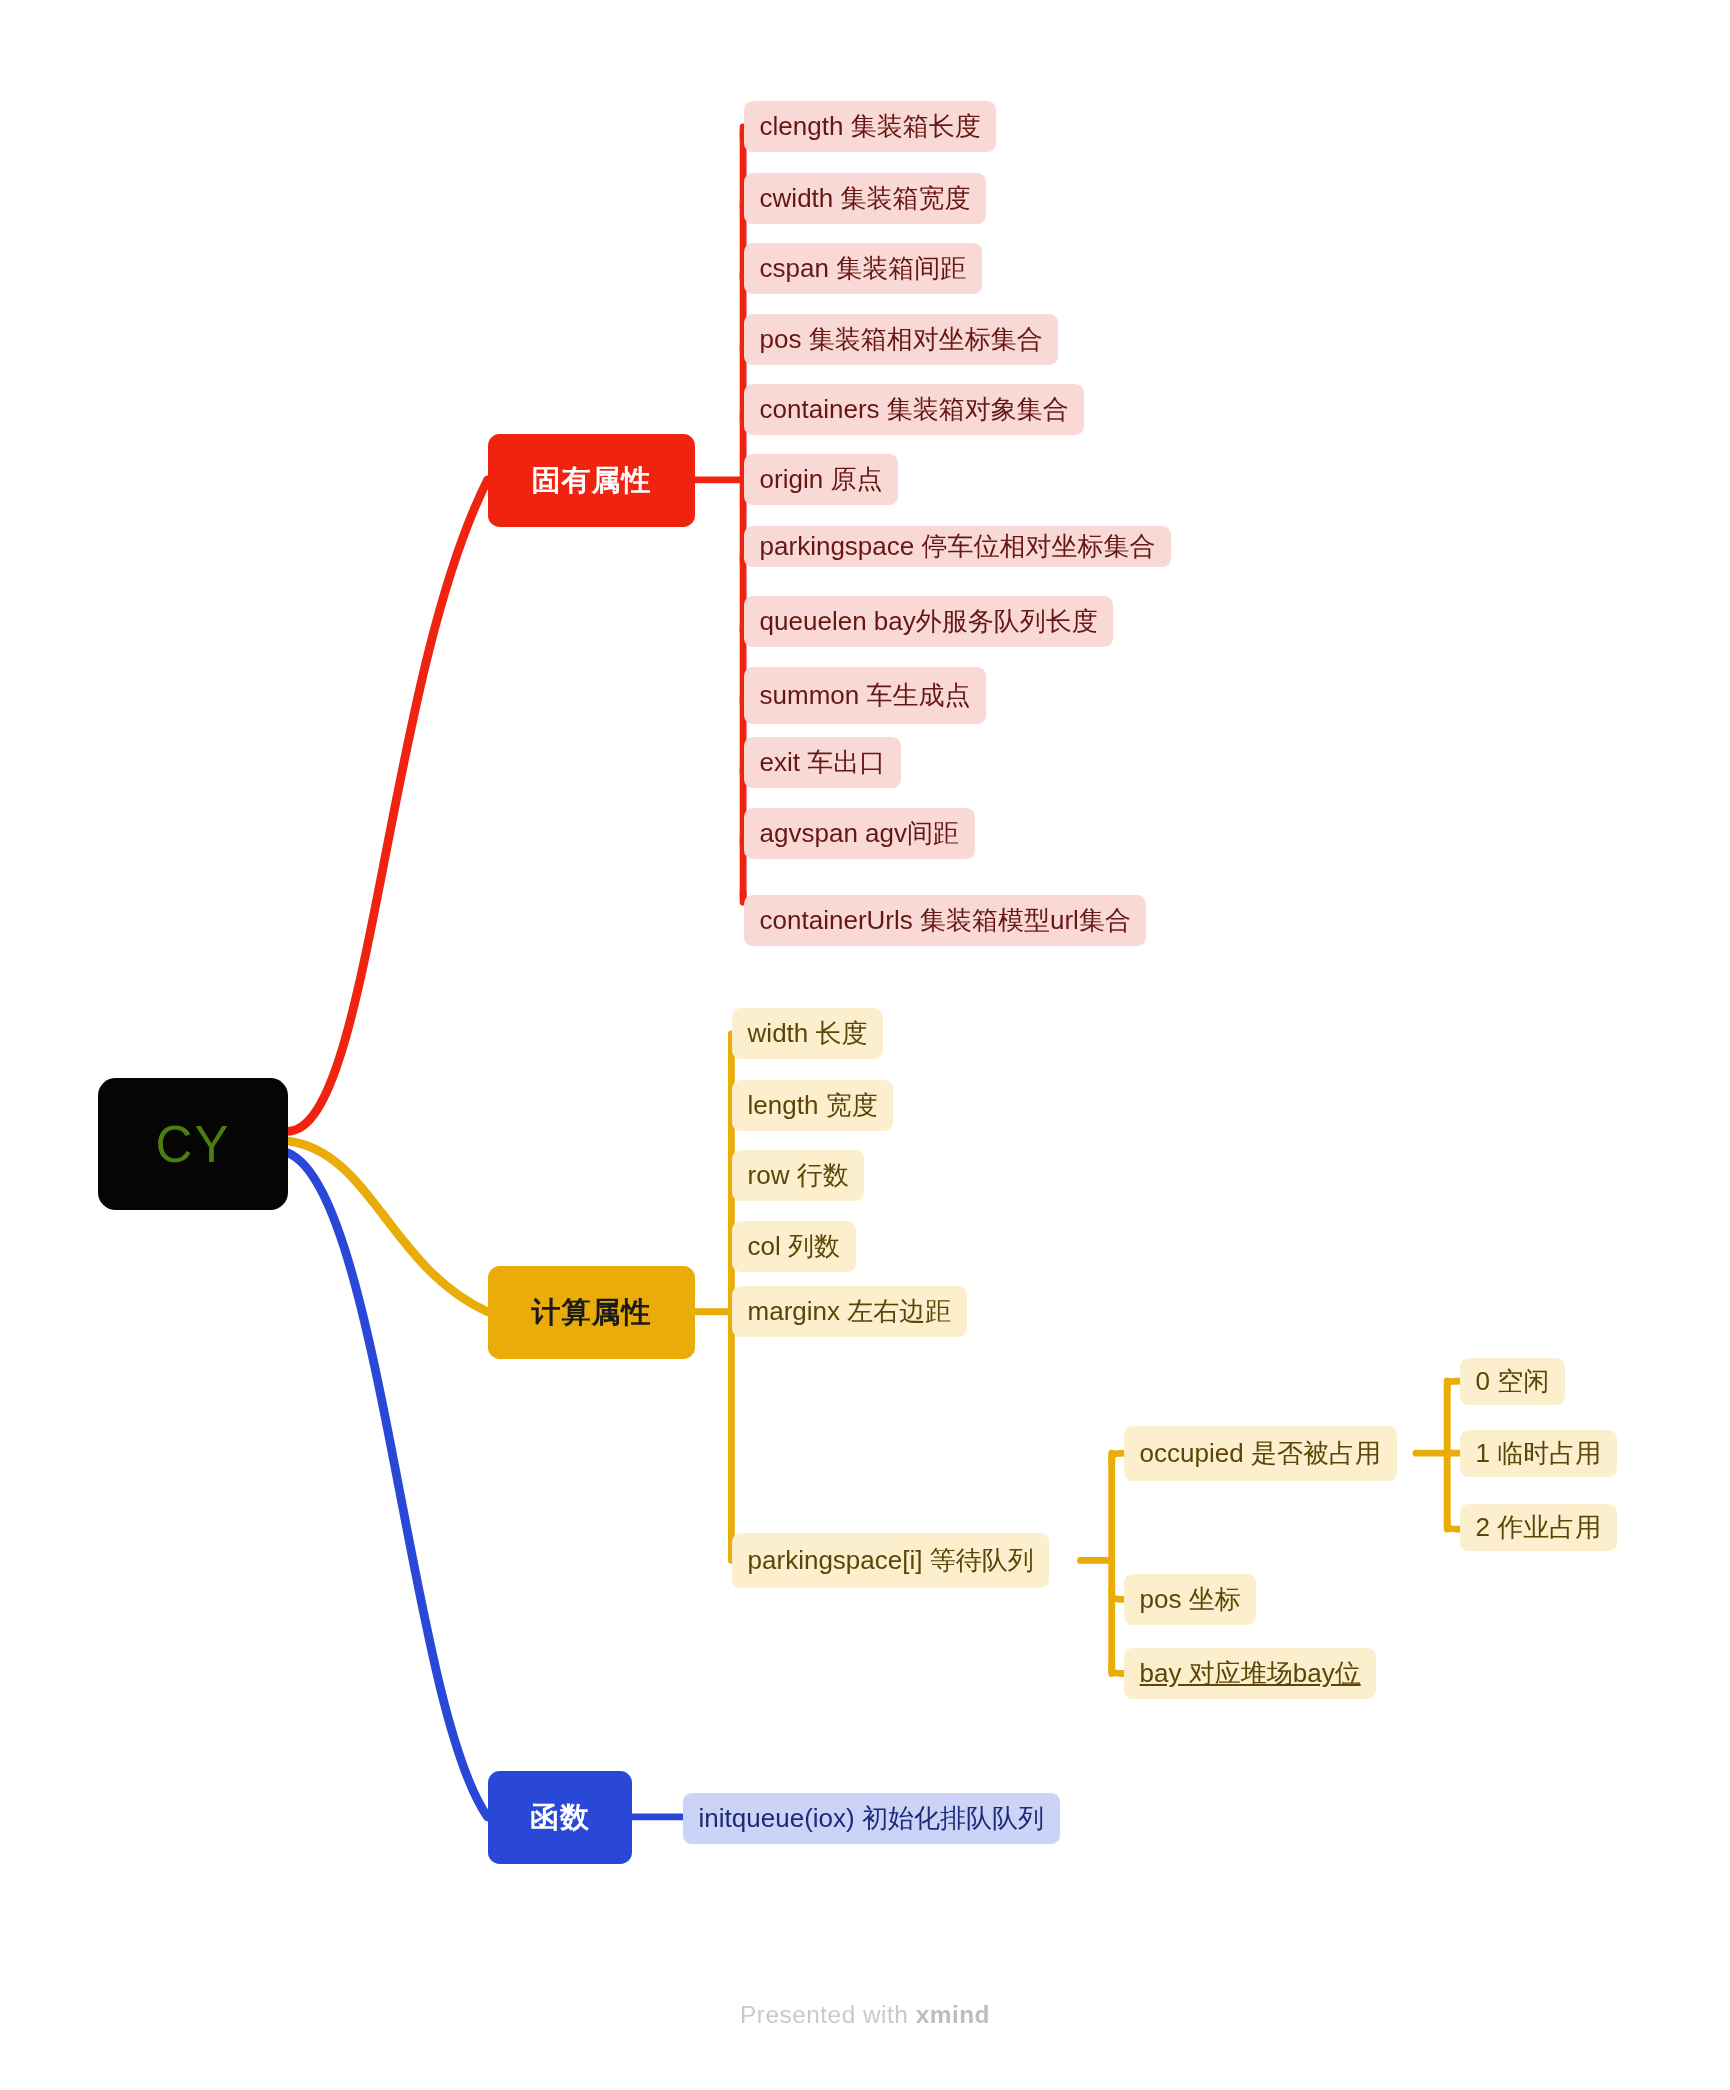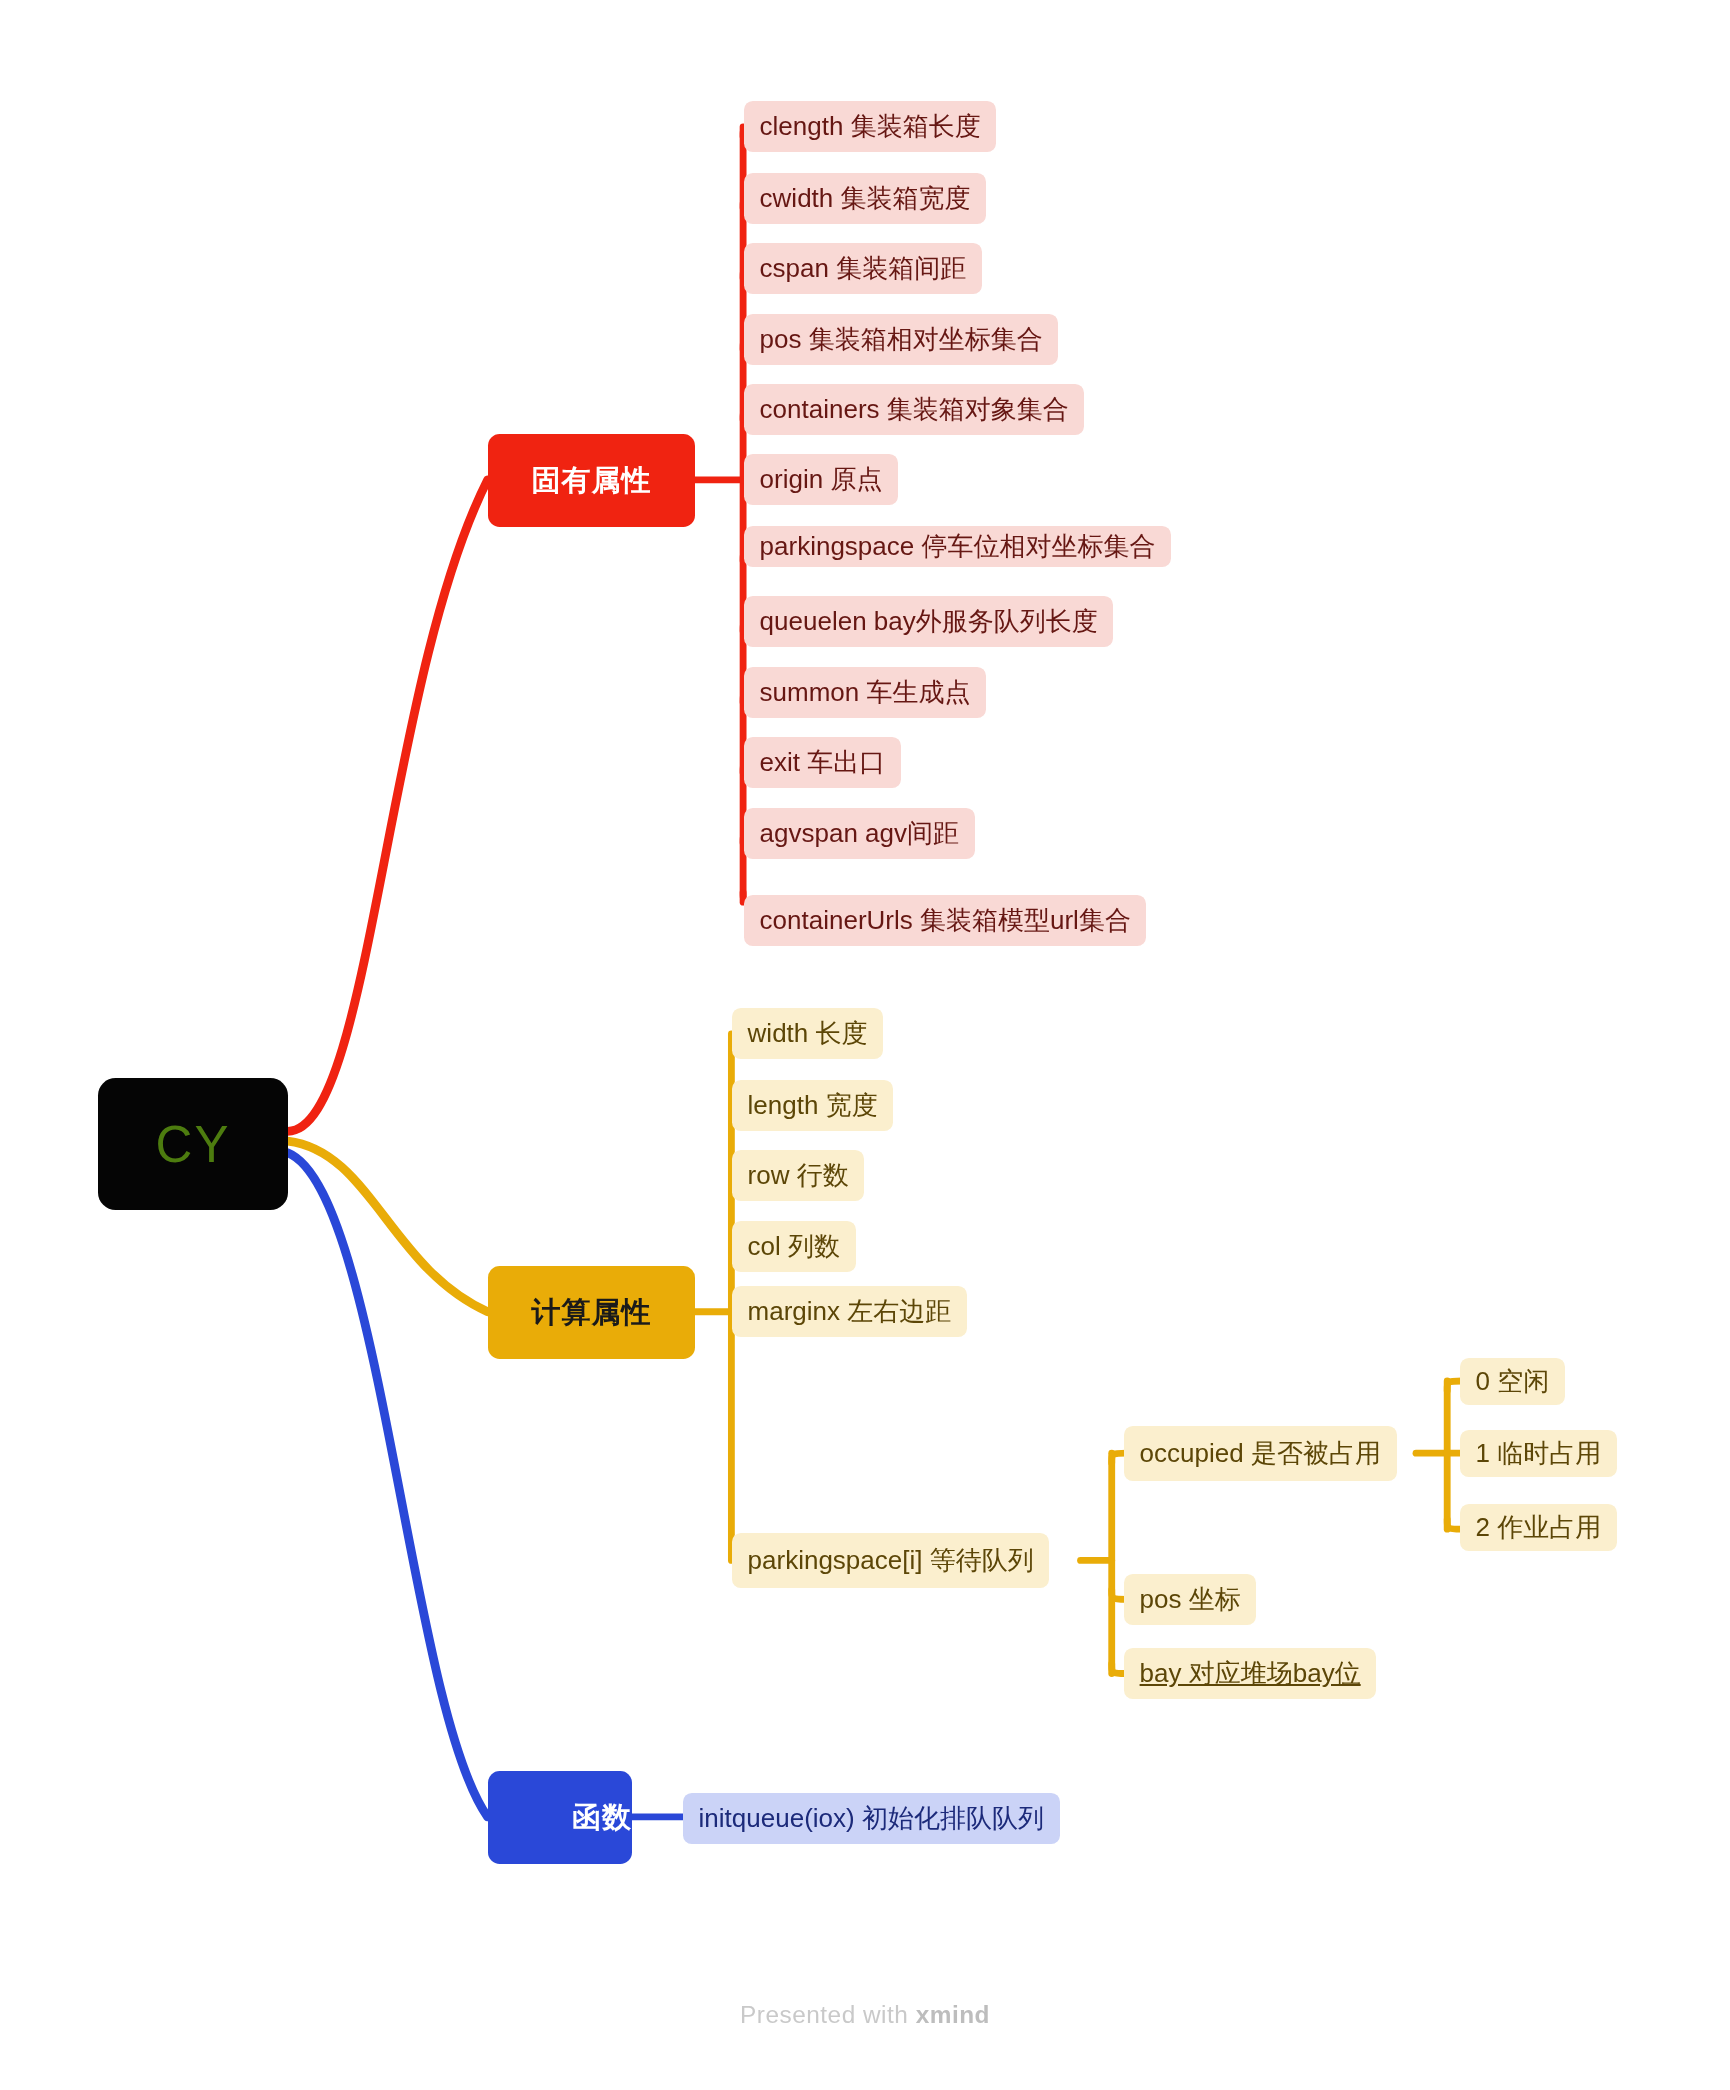--- a/index.html
+++ b/index.html
@@ -26,21 +26,21 @@
   }
 
   
   .branch{
     color:#ffffff;font-size:29px;font-weight:700;
     border-radius:11.7px;justify-content:center;
     letter-spacing:1px;
   }
   .branch.red{background:#F02311;}
   .branch.yellow{background:#E9AC08;color:#1a1a1a;}
-  .branch.blue{background:#2A48D8;justify-content:flex-end;}
+  .branch.blue{background:#2A48D8;}
 
   
   .leaf{
     font-size:26px;border-radius:8.8px;padding:0 15.6px;
   }
   .leaf.red{background:#F9D9D5;color:#661713;}
   .leaf.yellow{background:#FBEFCE;color:#5C4607;}
   .leaf.blue{background:#CBD3F7;color:#1C2A7A;}
 
   .footer{
@@ -129,21 +129,21 @@
   </div>
   <div class="node leaf red" style="left:744px;top:454px;height:51px;">
     <span>origin 原点</span>
   </div>
   <div class="node leaf red" style="left:744px;top:526px;height:41px;">
     <span>parkingspace 停车位相对坐标集合</span>
   </div>
   <div class="node leaf red" style="left:744px;top:596px;height:51px;">
     <span>queuelen bay外服务队列长度</span>
   </div>
-  <div class="node leaf red" style="left:744px;top:667px;height:51px;">
+  <div class="node leaf red" style="left:744px;top:667px;height:57px;">
     <span>summon 车生成点</span>
   </div>
   <div class="node leaf red" style="left:744px;top:737px;height:51px;">
     <span>exit 车出口</span>
   </div>
   <div class="node leaf red" style="left:744px;top:808px;height:51px;">
     <span>agvspan agv间距</span>
   </div>
   <div class="node leaf red" style="left:744px;top:877px;height:51px;margin-top:18px;">
     <span>containerUrls 集装箱模型url集合</span>

